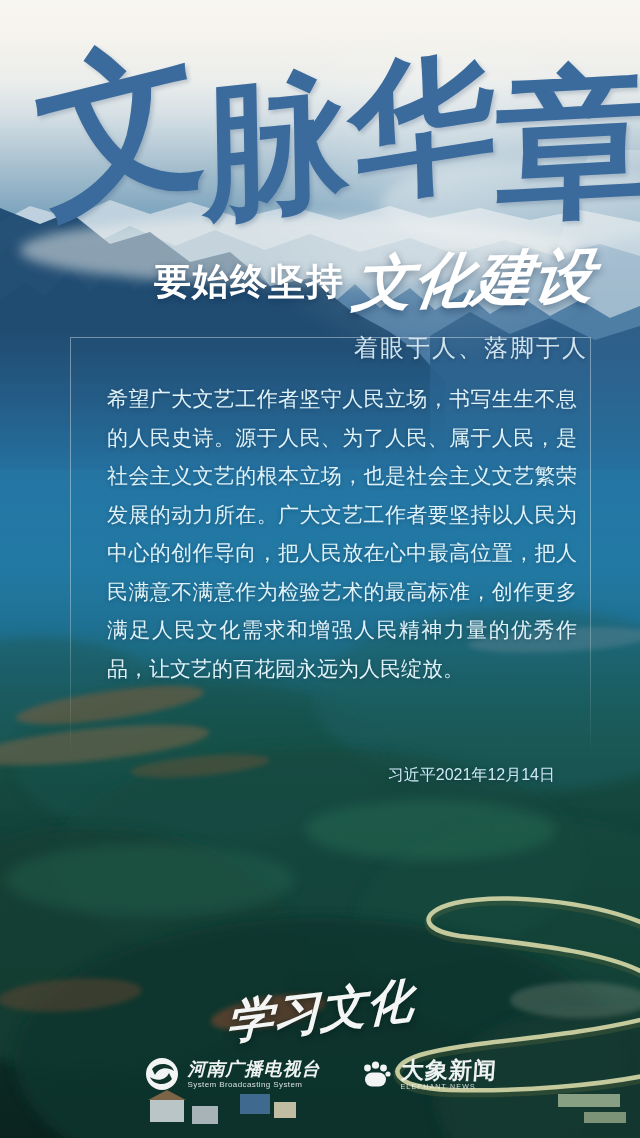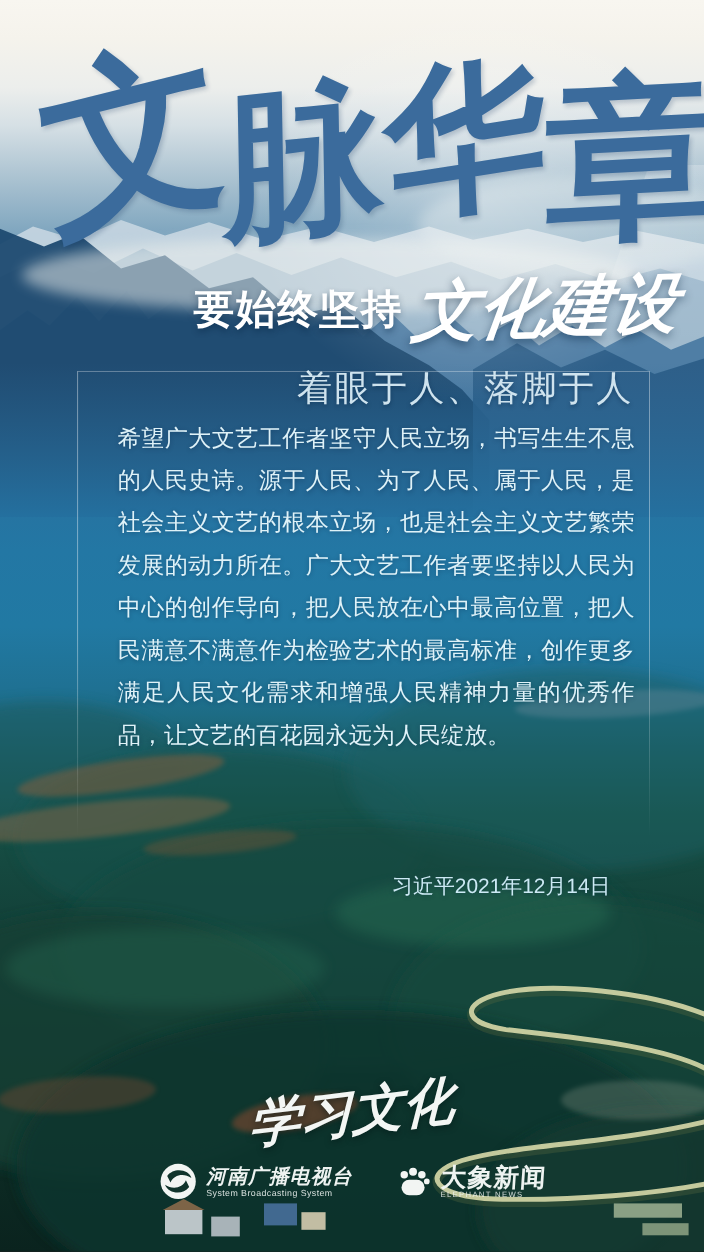--- a/index.html
+++ b/index.html
@@ -19,39 +19,39 @@
     display:flex;justify-content:space-between;align-items:flex-start;
     color:#3b6b9c;font-weight:bold;
     text-shadow:2px 3px 4px rgba(25,55,95,.22);}
   .title span{display:block;line-height:1;}
   .t0{font-size:166px;transform:rotate(-14deg) skewX(-6deg) translateY(10px);}
   .t1{font-size:146px;transform:rotate(-6deg) skewX(-5deg) translateY(40px);}
   .t2{font-size:148px;transform:rotate(-9deg) skewX(-7deg) translateY(18px);}
   .t3{font-size:160px;transform:rotate(-3deg) skewX(-4deg) translateY(30px);}
 
   
-  .headline{position:absolute;right:24px;top:250px;display:flex;align-items:flex-end;white-space:nowrap;}
+  .headline{position:absolute;right:46px;top:250px;display:flex;align-items:flex-end;white-space:nowrap;}
   .hl-prefix{font-size:37px;font-weight:900;color:#ffffff;letter-spacing:1px;line-height:1;
     padding-bottom:10px;text-shadow:0 2px 6px rgba(0,30,60,.45);}
   .hl-calli{font-size:60px;font-weight:bold;font-style:italic;color:#ffffff;line-height:1;
     margin-left:10px;transform:skewX(-9deg) rotate(-2deg);
     text-shadow:0 3px 8px rgba(0,30,60,.45);}
-  .tagline{position:absolute;right:64px;top:332px;font-size:32px;letter-spacing:2px;
+  .tagline{position:absolute;right:52px;top:332px;font-size:24px;letter-spacing:2px;
     color:#cfe3ee;white-space:nowrap;text-shadow:0 1px 4px rgba(0,30,60,.4);}
 
   
   .quote-frame{position:absolute;left:70px;top:337px;width:519px;height:440px;
     border:1.5px solid rgba(255,255,255,.38);
     -webkit-mask-image:linear-gradient(180deg,#000 55%,transparent 96%);
     mask-image:linear-gradient(180deg,#000 55%,transparent 96%);}
   .quote-body{position:absolute;left:107px;top:380px;width:470px;
     font-size:21px;line-height:38.5px;color:#dff2f8;letter-spacing:0;
     text-align:justify;text-shadow:0 1px 4px rgba(0,30,60,.35);}
-  .attribution{position:absolute;right:85px;top:792px;text-align:center;
-    color:#cce9f4;font-size:19px;line-height:30px;text-shadow:0 1px 4px rgba(0,30,60,.4);}
+  .attribution{position:absolute;right:85px;top:760px;text-align:center;
+    color:#cce9f4;font-size:16px;line-height:30px;text-shadow:0 1px 4px rgba(0,30,60,.4);}
 
   
   .series{position:absolute;left:50%;top:980px;transform:translateX(-50%) rotate(-7deg) skewX(-8deg);
     font-size:47px;font-weight:bold;font-style:italic;color:#f3f6f4;white-space:nowrap;
     text-shadow:0 2px 6px rgba(0,20,20,.5);}
 
   
   .footer{position:absolute;left:0;right:0;top:1056px;display:flex;justify-content:center;
     align-items:center;gap:38px;color:#eef3f1;}
   .logo{display:flex;align-items:center;gap:8px;}

